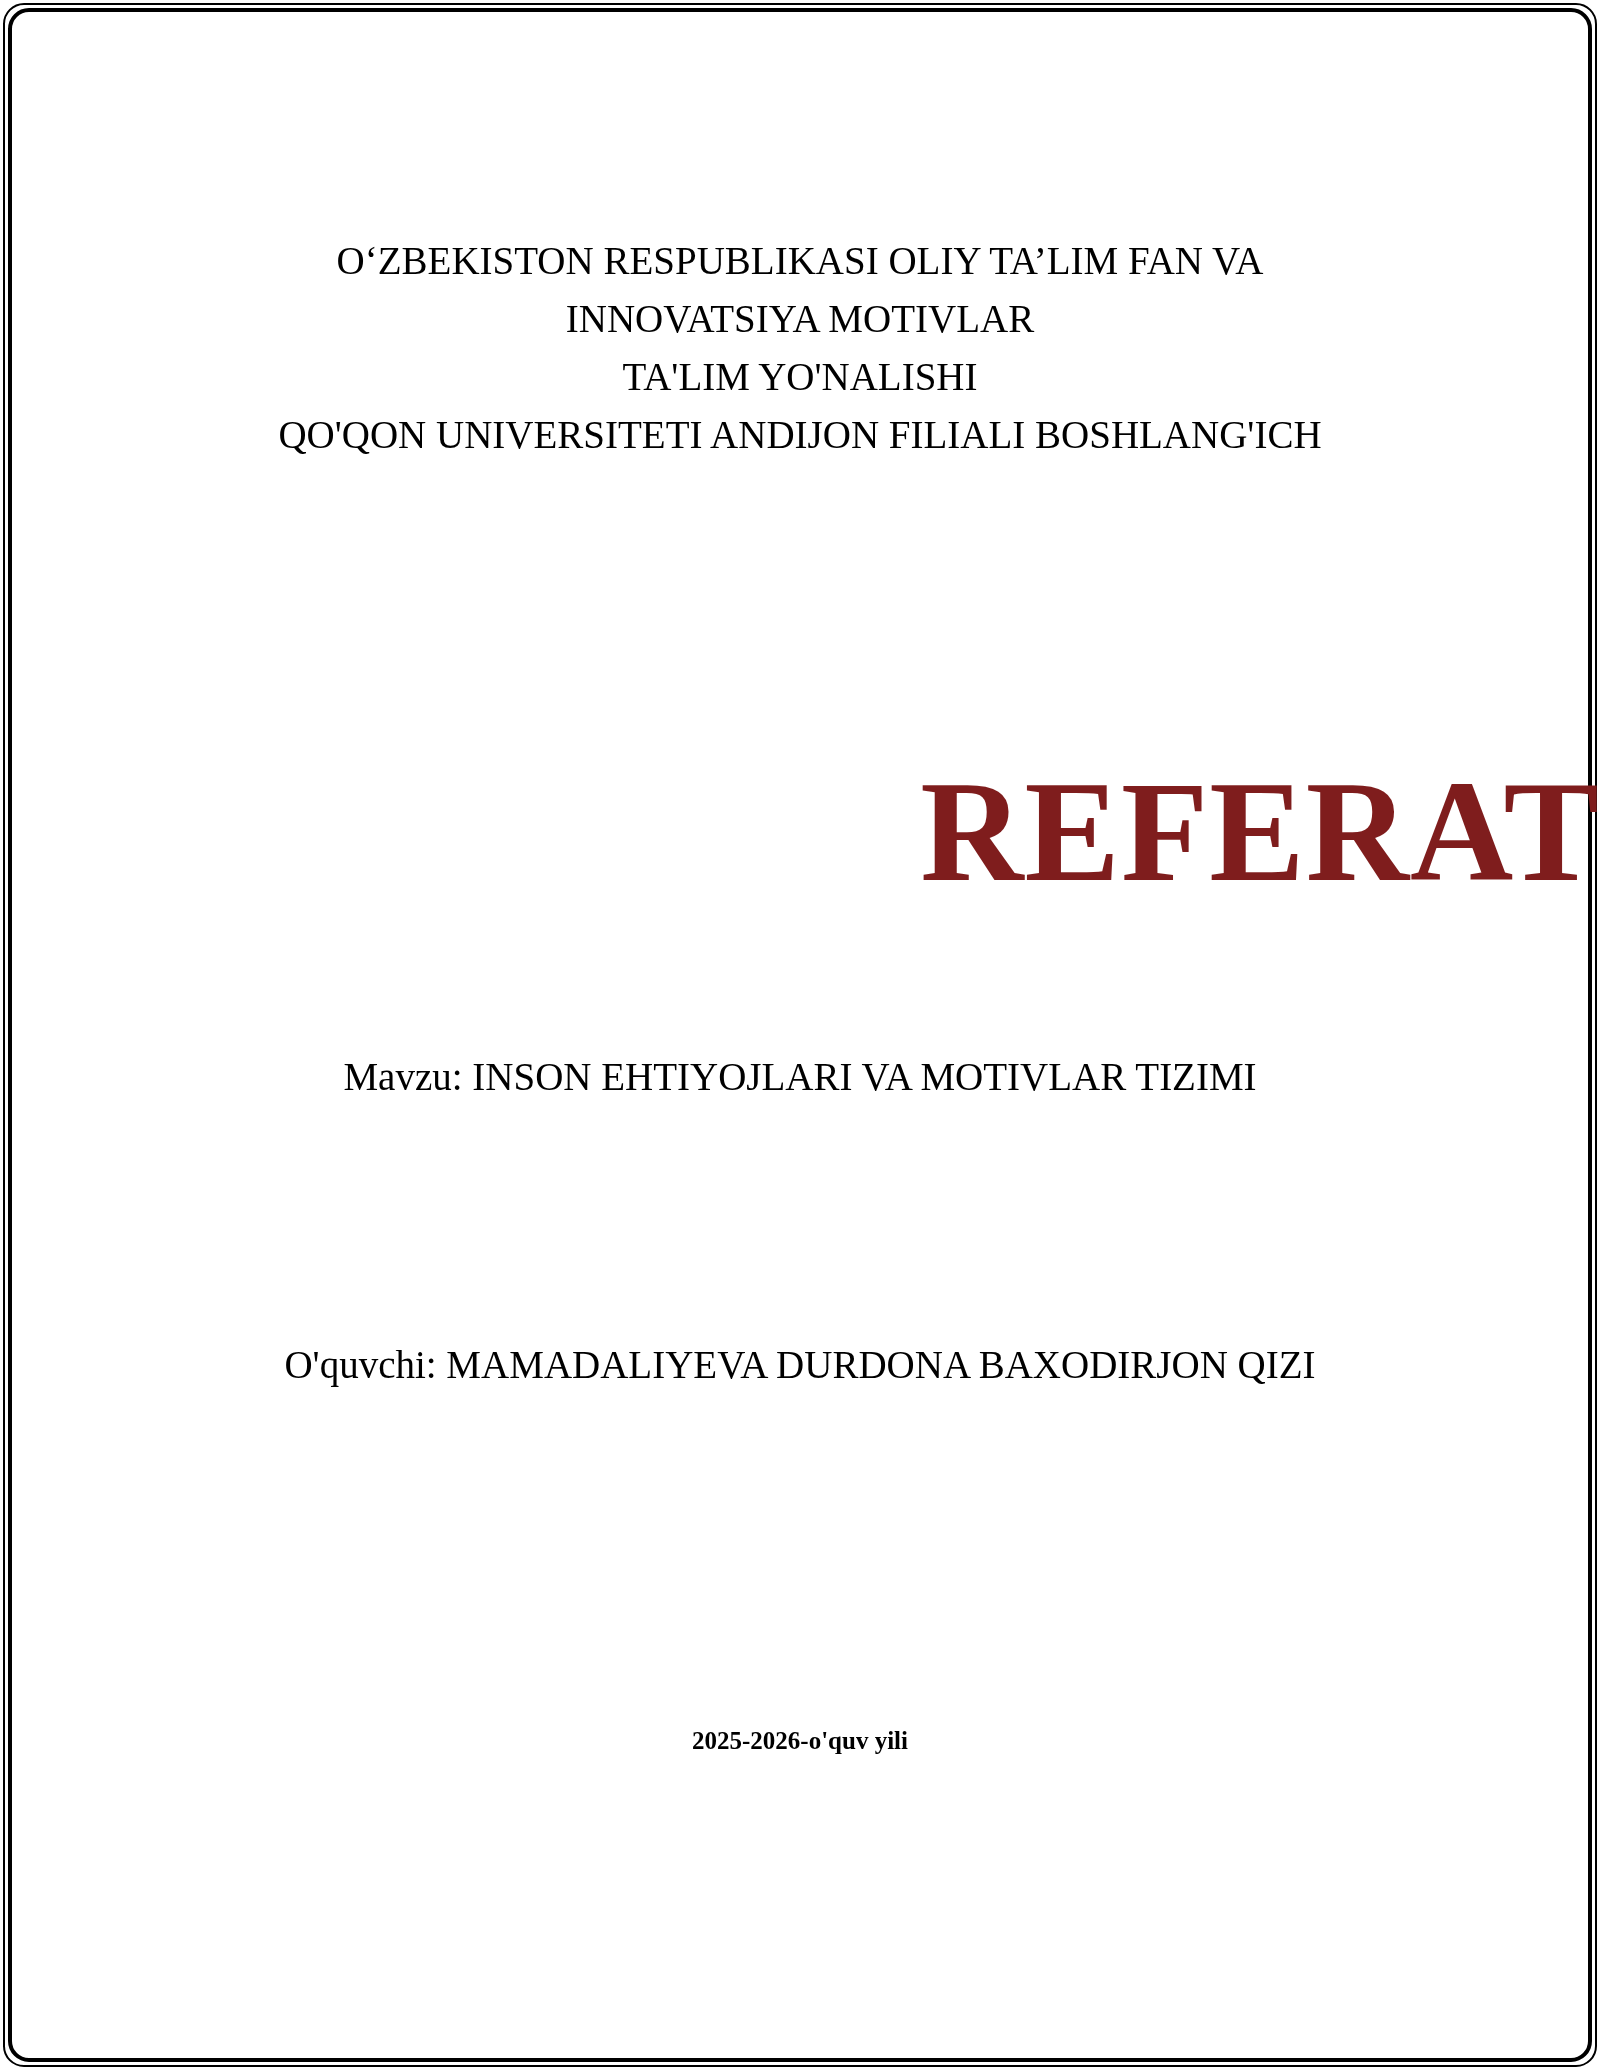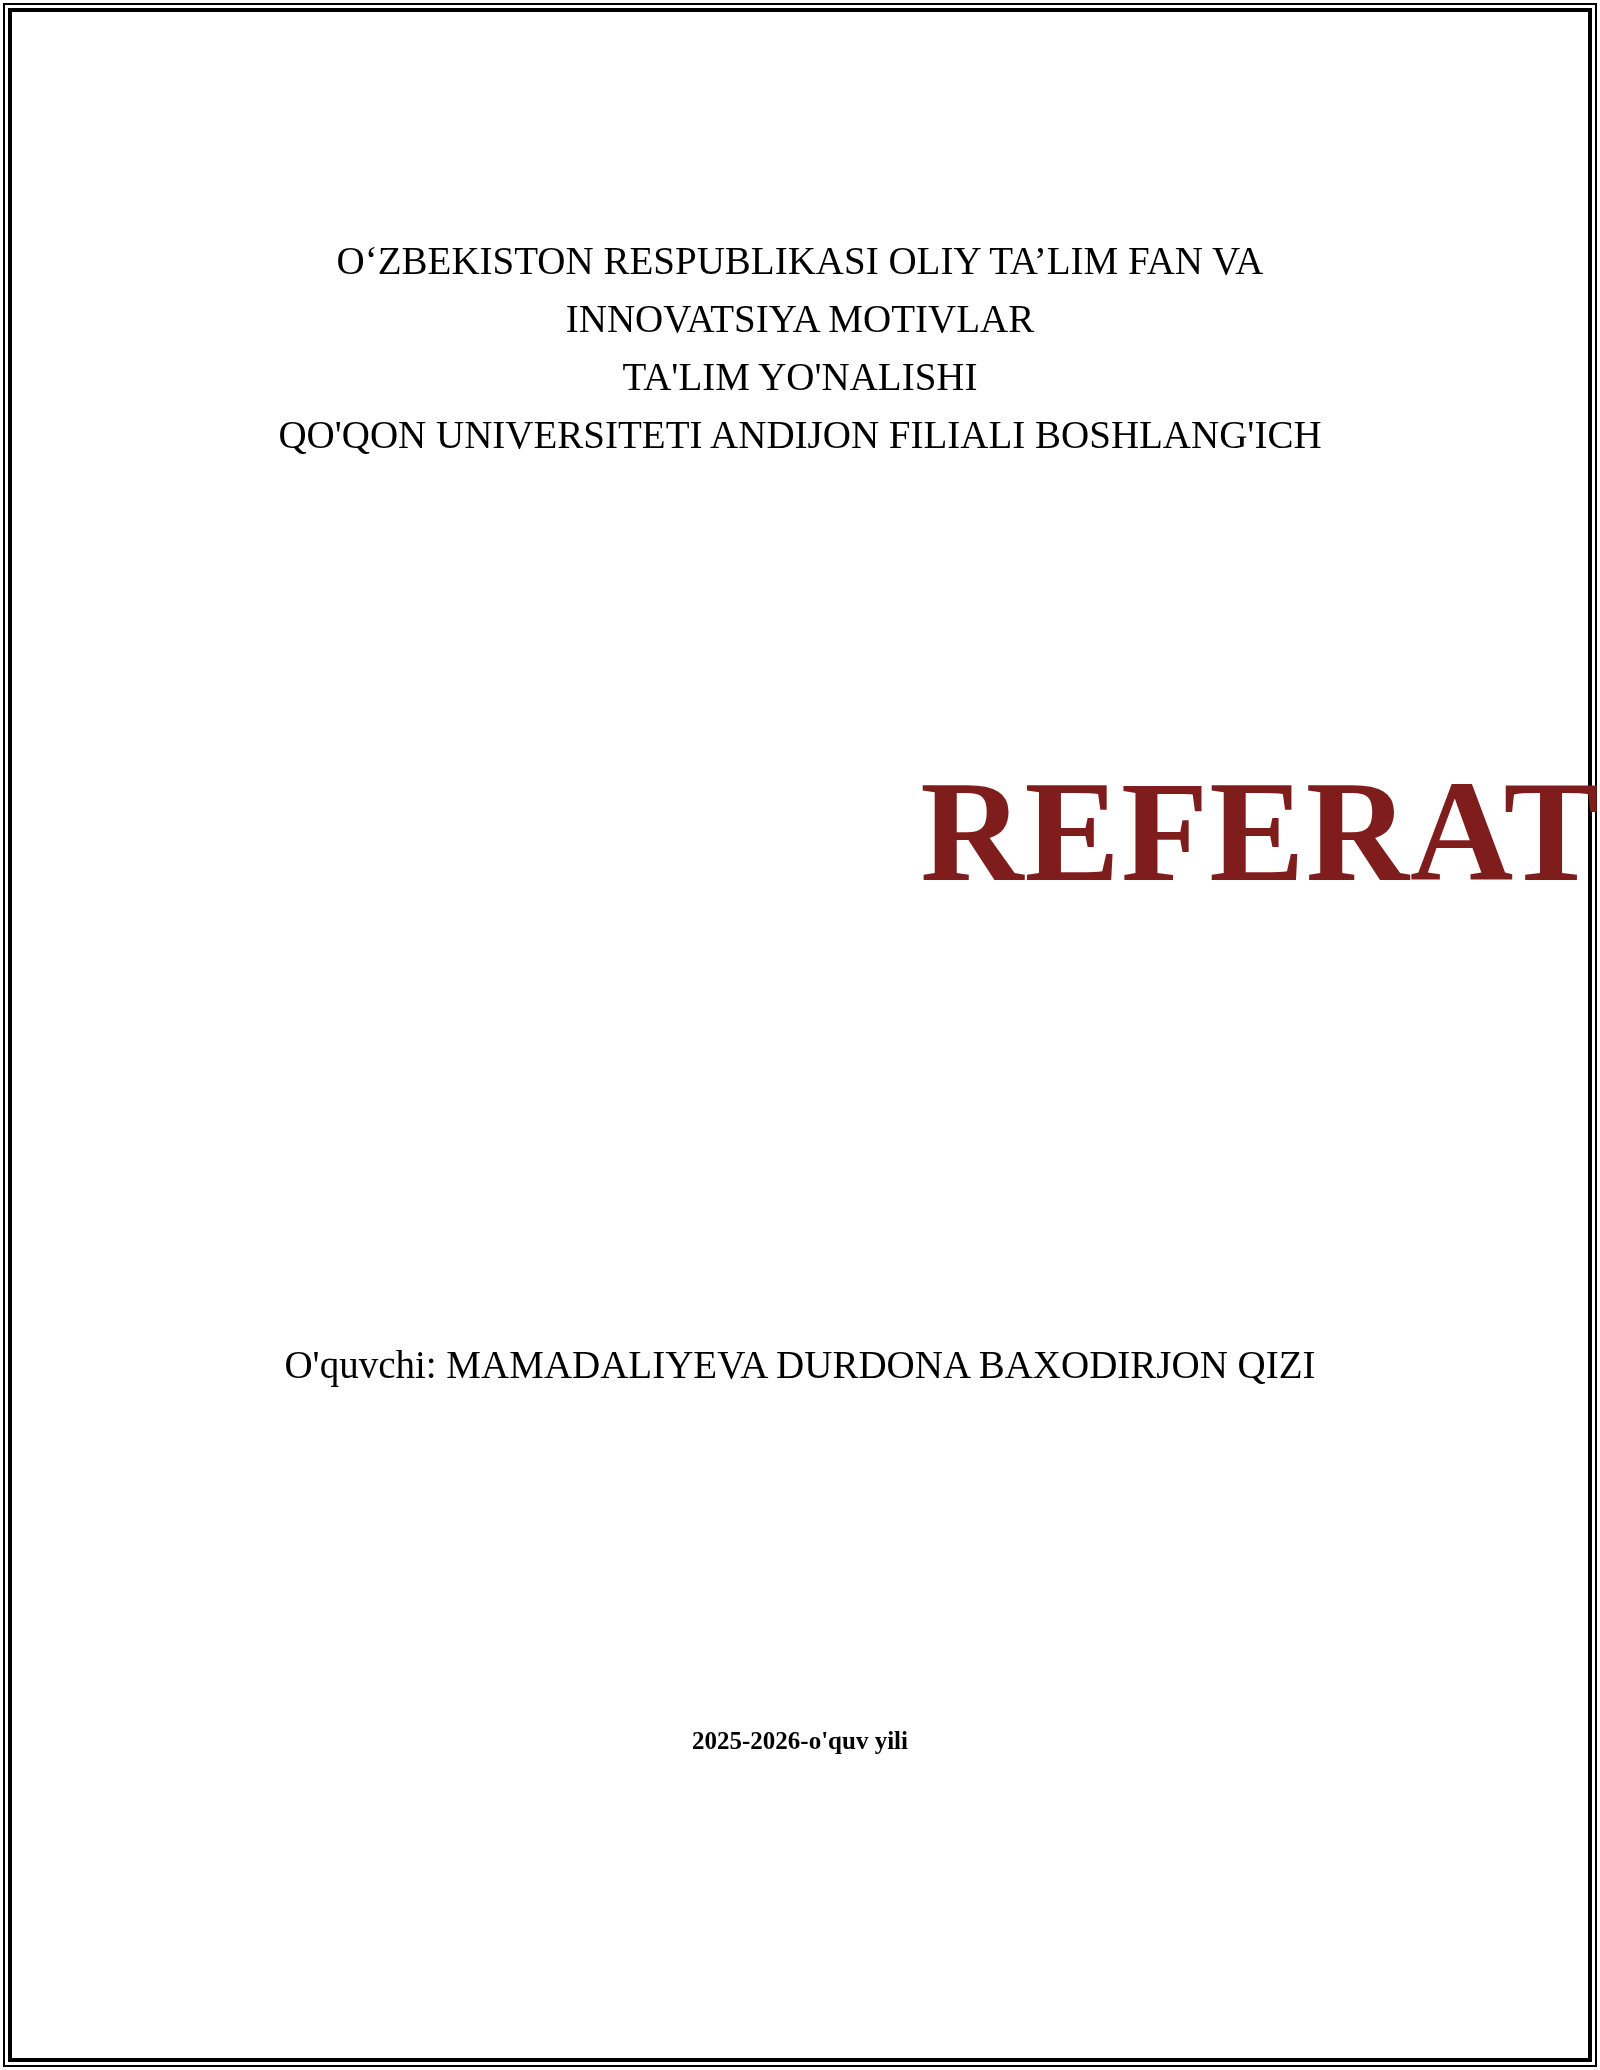--- a/index.html
+++ b/index.html
@@ -1,15 +1,15 @@
 <!DOCTYPE html>
 <html><head>
 <meta charset="utf-8">
 <style>
-  * { margin: 0; padding: 0; box-sizing: border-box; }
+  * { margin: 0; padding: 0; box-sizing: border-box; border-radius: 21px; }
   html, body {
     background: #ffffff;
     font-family: "Liberation Serif", "DejaVu Serif", serif;
   }
   .page {
     position: relative;
     width: 1600px;
     height: 2070px;
     background: #ffffff;
     overflow: hidden;
@@ -96,19 +96,20 @@
 
     <div class="ministry-header">
       <div class="header-line">OʻZBEKISTON RESPUBLIKASI OLIY TA’LIM FAN VA</div>
       <div class="header-line">INNOVATSIYA MOTIVLAR</div>
       <div class="header-line">TA'LIM YO'NALISHI</div>
       <div class="header-line">QO'QON UNIVERSITETI ANDIJON FILIALI BOSHLANG'ICH</div>
     </div>
 
     <div class="doc-title">REFERAT</div>
 
+    <div class="topic-line">Mavzu: INSON EHTIYOJLARI VA MOTIVLAR TIZIMI</div>
 
     <div class="student-line">O'quvchi: MAMADALIYEVA DURDONA BAXODIRJON QIZI</div>
 
     <div class="year-footer">2025-2026-o'quv yili</div>
 
   </div>
 </div>
 
 </body></html>

